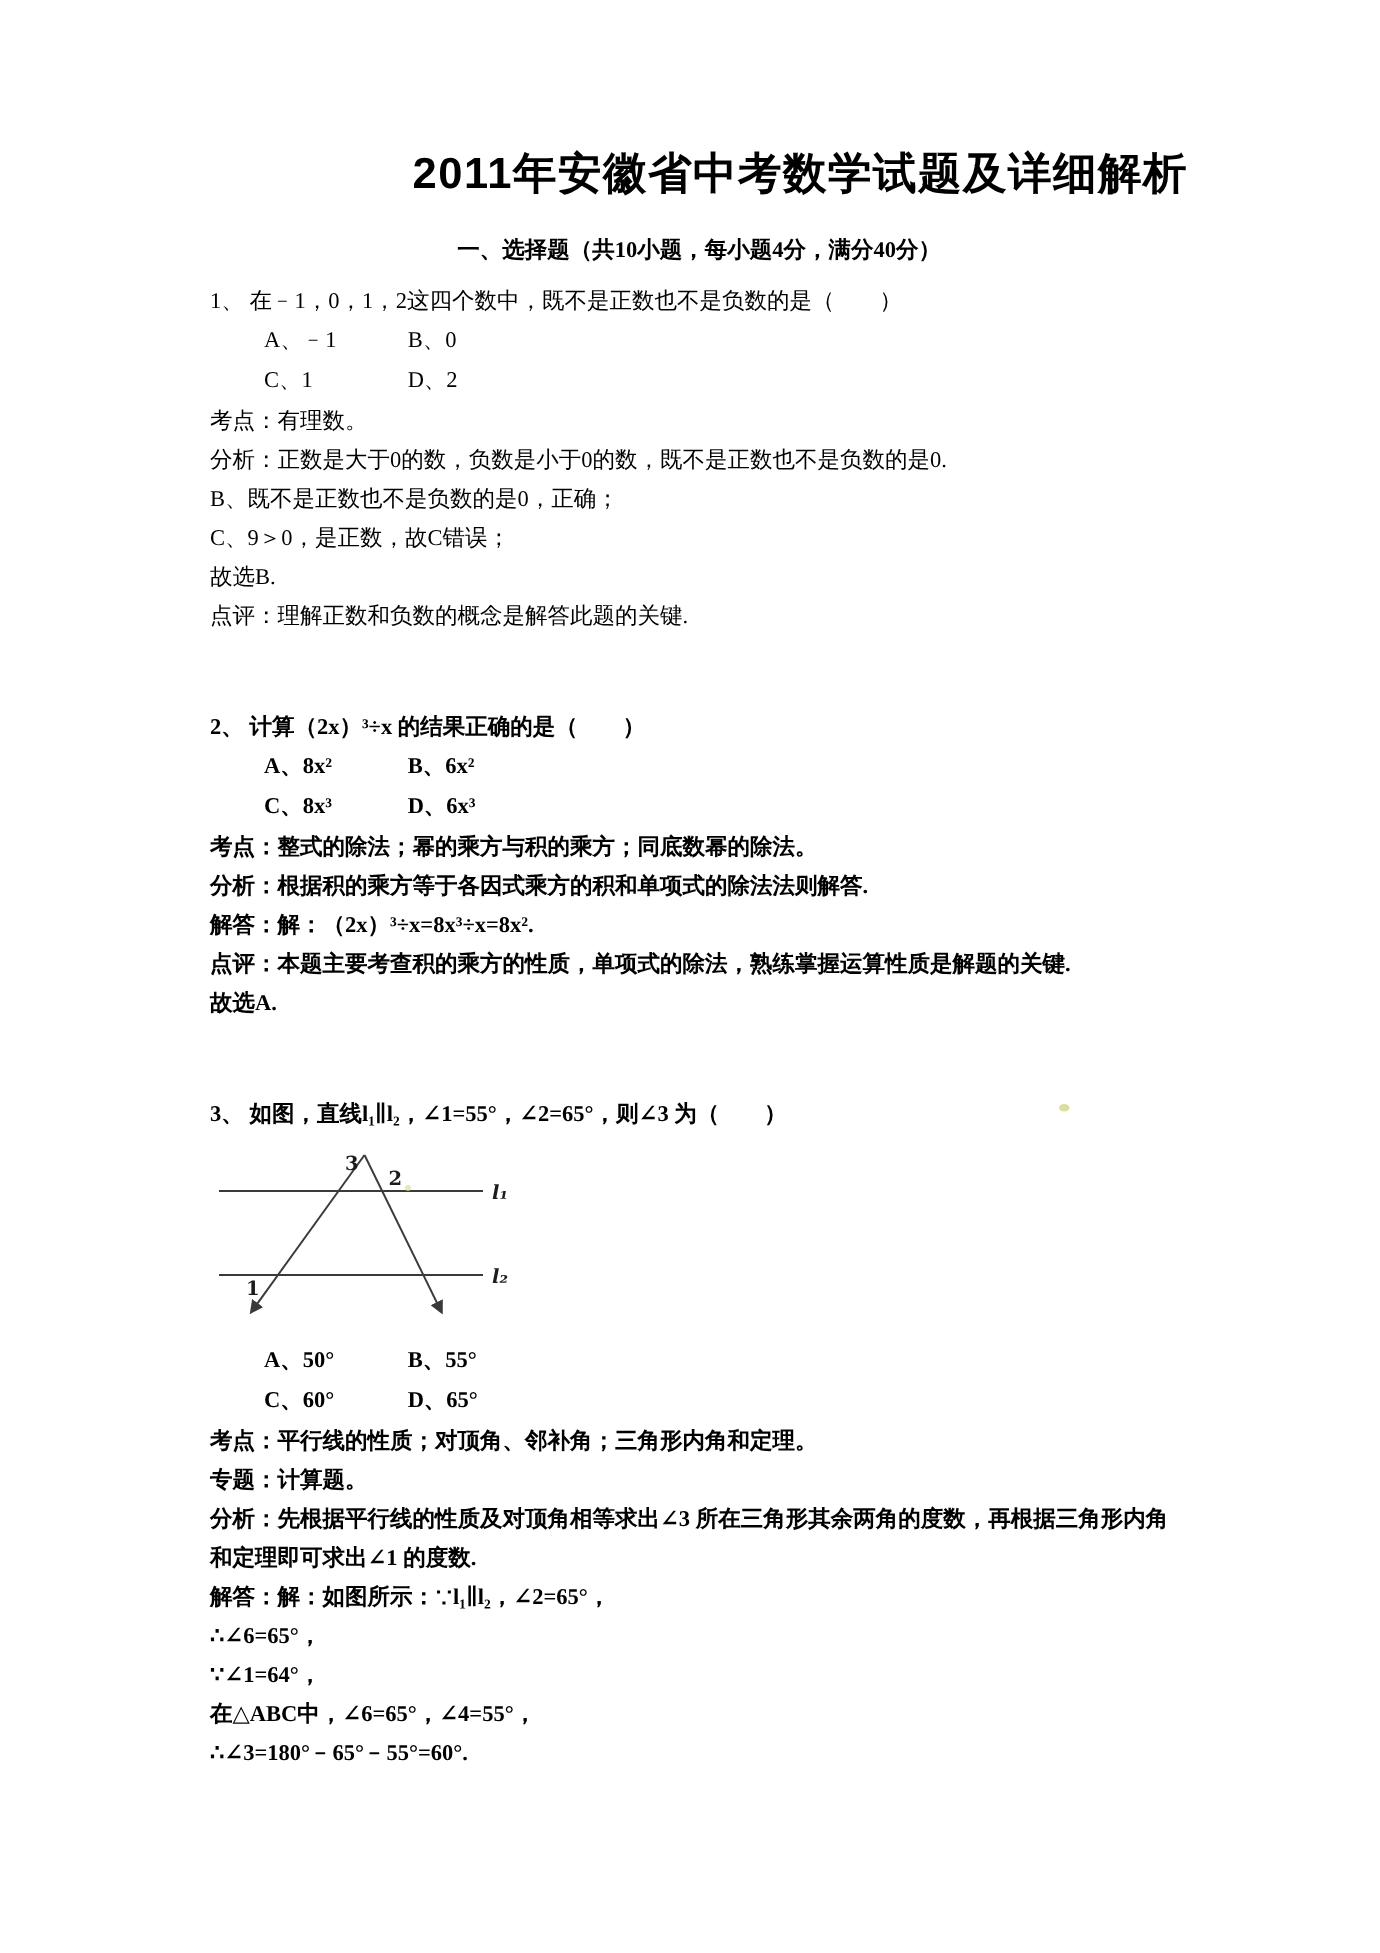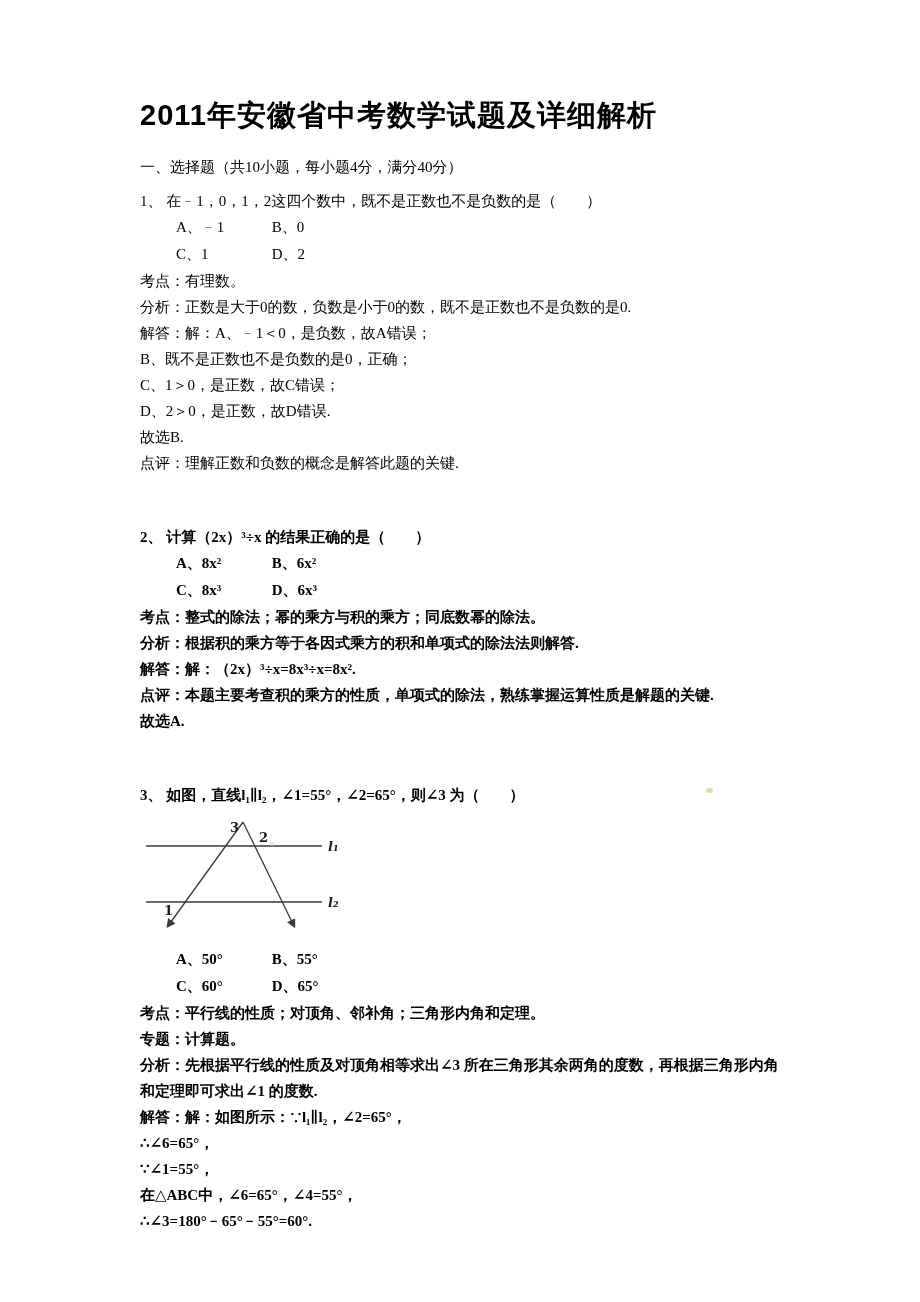--- a/index.html
+++ b/index.html
@@ -4,24 +4,24 @@
 <style>
   html,body{margin:0;padding:0;background:#ffffff;}
   .page{
     width:920px;min-height:1302px;background:#ffffff;color:#000;
     box-sizing:border-box;padding:96px 128px 40px 140px;
     font-family:"Liberation Serif","DejaVu Serif",serif;
     font-size:15px;
   }
   .title{
     font-family:"Liberation Sans","DejaVu Sans",sans-serif;
-    font-size:29px;font-weight:bold;text-align:left;
+    font-size:29px;font-weight:bold;text-align:right;
     margin:0 0 18px 0;letter-spacing:1px;
   }
-  .section-header{font-weight:normal;margin:0 0 8px 0;line-height:26px;}
+  .section-header{font-weight:bold;margin:0 0 8px 0;line-height:26px;text-align:center;}
   .question{margin-top:0;position:relative;}
   .question + .question{margin-top:48px;font-weight:bold;}
   .line{line-height:26px;}
   .options{padding-left:36px;line-height:27px;}
   .opt{display:inline-block;min-width:92px;}
   .figure{margin:8px 0 10px 2px;width:228px;height:120px;position:relative;}
   .fig-svg{display:block;}
   .fig-num{font-family:"DejaVu Serif",serif;font-size:13px;fill:#1c1c1c;}
   .fig-lab{font-family:"DejaVu Serif",serif;font-style:italic;font-size:13px;fill:#1c1c1c;}
   .speck{
@@ -44,24 +44,22 @@
     <div class="options">
       <span class="opt">A、﹣1</span>
       <span class="opt">B、0</span>
     </div>
     <div class="options">
       <span class="opt">C、1</span>
       <span class="opt">D、2</span>
     </div>
     <div class="line">考点：有理数。</div>
     <div class="line">分析：正数是大于0的数，负数是小于0的数，既不是正数也不是负数的是0.</div>
-    <div class="line">解答：解：A、﹣1＜0，是负数，故A错误；</div>
     <div class="line">B、既不是正数也不是负数的是0，正确；</div>
-    <div class="line">C、1＞0，是正数，故C错误；</div>
-    <div class="line">D、2＞0，是正数，故D错误.</div>
+    <div class="line">C、9＞0，是正数，故C错误；</div>
     <div class="line">故选B.</div>
     <div class="line">点评：理解正数和负数的概念是解答此题的关键.</div>
   </section>
 
   <section class="question">
     <div class="line">2、 计算（2x）³÷x 的结果正确的是（　　）</div>
     <div class="options">
       <span class="opt">A、8x²</span>
       <span class="opt">B、6x²</span>
     </div>
@@ -108,18 +106,18 @@
     </div>
     <div class="options">
       <span class="opt">C、60°</span>
       <span class="opt">D、65°</span>
     </div>
     <div class="line">考点：平行线的性质；对顶角、邻补角；三角形内角和定理。</div>
     <div class="line">专题：计算题。</div>
     <div class="line">分析：先根据平行线的性质及对顶角相等求出∠3 所在三角形其余两角的度数，再根据三角形内角和定理即可求出∠1 的度数.</div>
     <div class="line">解答：解：如图所示：∵l₁∥l₂，∠2=65°，</div>
     <div class="line">∴∠6=65°，</div>
-    <div class="line">∵∠1=55°，</div>
+    <div class="line">∵∠1=64°，</div>
     <div class="line">在△ABC中，∠6=65°，∠4=55°，</div>
     <div class="line">∴∠3=180°﹣65°﹣55°=60°.</div>
   </section>
 
 </div>
 
 </body></html>

